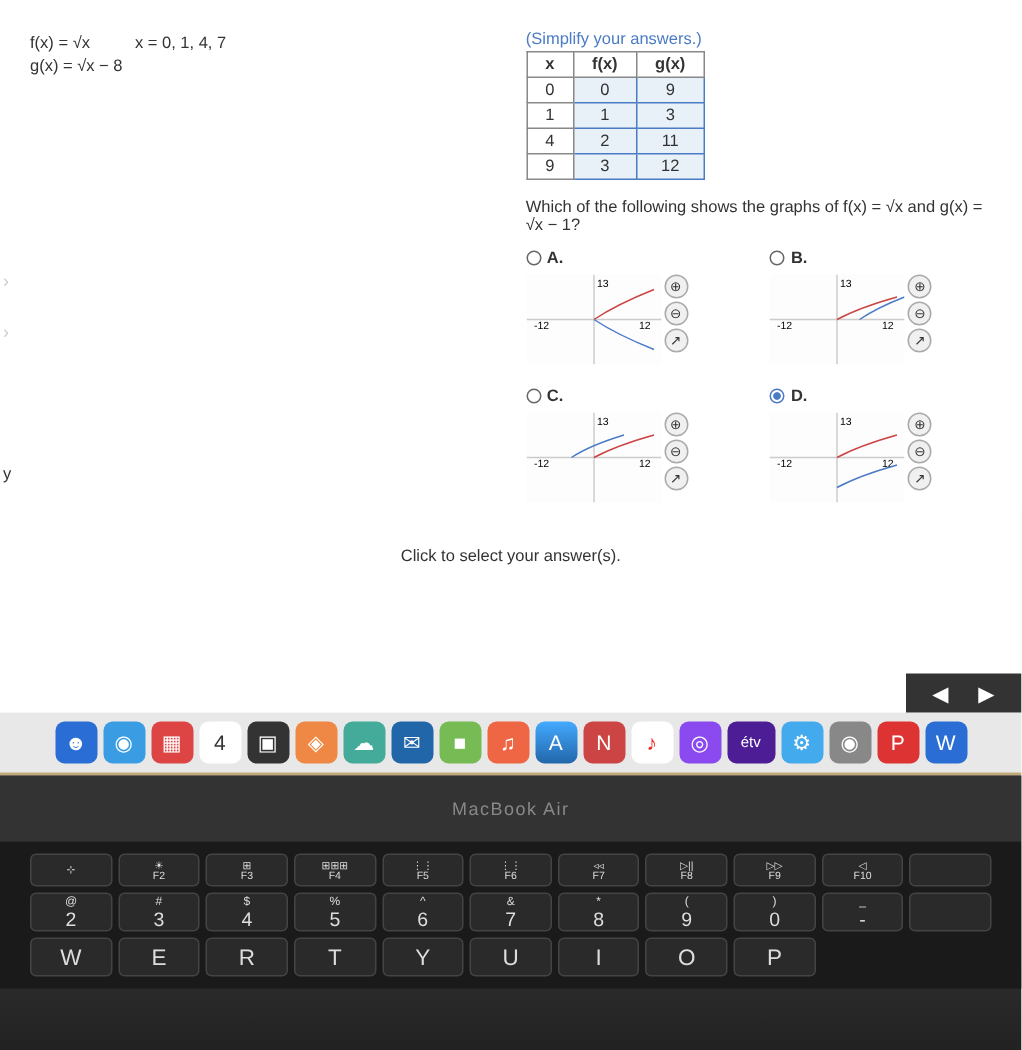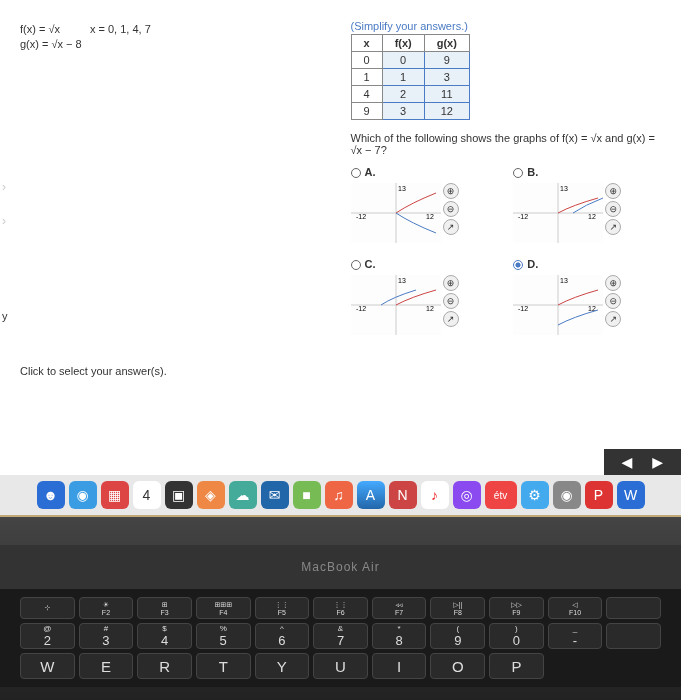--- a/index.html
+++ b/index.html
@@ -28,32 +28,32 @@
     .opt-label { font-size: 11px; font-weight: bold; margin-bottom: 5px; }
     .radio-ind { display: inline-block; width: 10px; height: 10px; border: 1px solid #666; border-radius: 50%; margin-right: 4px; vertical-align: middle; }
     .radio-ind.selected { background: radial-gradient(circle, #4a7bc4 40%, #fff 50%); border-color: #4a7bc4; }
     
     .mini-graph { display: inline-block; width: 90px; height: 60px; position: relative; background: #fdfdfd; border: none; }
     .mini-graph svg { width: 100%; height: 100%; }
     
     .graph-tools { display: inline-flex; flex-direction: column; gap: 2px; vertical-align: top; margin-left: 2px; }
     .tool-btn { width: 16px; height: 16px; border: 1px solid #aaa; border-radius: 50%; background: #f0f0f0; font-size: 9px; display: flex; align-items: center; justify-content: center; cursor: pointer; }
     
-    .click-select { margin-top: 30px; font-size: 11px; color: #333; }
+    .click-select { margin-top: 30px; font-size: 11px; color: #333; text-align: center; }
     
     .nav-arrows { position: absolute; bottom: 0; right: 0; background: #333; padding: 5px 10px; color: #fff; font-size: 14px; }
     .nav-arrow { display: inline-block; margin: 0 8px; cursor: pointer; }
     
     
     .dock-area { background: #e8e8e8; height: 40px; display: flex; align-items: center; justify-content: center; gap: 4px; padding: 0 20px; }
     .dock-icon { width: 28px; height: 28px; border-radius: 6px; background: #999; display: flex; align-items: center; justify-content: center; font-size: 14px; color: #fff; }
     
     
     .laptop-body { background: linear-gradient(#444, #222); height: 185px; position: relative; border-top: 2px solid #c0a878; }
-    .laptop-label { text-align: center; color: #888; font-size: 12px; padding: 15px 14px; background: #333; letter-spacing: 1px; margin-top: 28px; }
+    .laptop-label { text-align: center; color: #888; font-size: 12px; padding: 15px 14px; background: #333; letter-spacing: 1px; }
     .keyboard { display: grid; grid-template-columns: repeat(11, 1fr); gap: 4px; padding: 8px 20px; background: #1a1a1a; }
     .key { background: #2a2a2a; border: 1px solid #444; border-radius: 4px; color: #ddd; height: 26px; display: flex; flex-direction: column; align-items: center; justify-content: center; font-size: 9px; }
     .key.fn { height: 22px; font-size: 7px; }
     .key .top-sym { font-size: 8px; }
     .key .main-char { font-size: 13px; }
     .key.letter { font-size: 15px; }
     
     .side-arrows { position: absolute; left: 2px; top: 180px; display: flex; flex-direction: column; gap: 20px; }
     .side-arrow { font-size: 12px; color: #ccc; }
     .y-label { position: absolute; left: 2px; top: 310px; font-size: 11px; color: #333; }
@@ -108,21 +108,21 @@
           </tr>
           <tr>
             <td>9</td>
             <td class="ans-cell">3</td>
             <td class="ans-cell">12</td>
           </tr>
         </tbody>
           </table>
       </div>
 
-      <div class="graph-question">Which of the following shows the graphs of f(x) = √x and g(x) = √x − 7?</div>
+      <div class="graph-question">Which of the following shows the graphs of f(x) = √x and g(x) = √x − 1?</div>
 
       <div class="options">
         <div class="option">
           <div class="opt-label"><span class="radio-ind"></span><span>A.</span></div>
           <div style="display:flex;">
             <div class="mini-graph">
               <svg viewBox="0 0 90 60">
                   <line x1="45" y1="0" x2="45" y2="60" stroke="#ccc"></line>
                   <line x1="0" y1="30" x2="90" y2="30" stroke="#ccc"></line>
                   <text x="47" y="8" font-size="7">13</text>
@@ -225,21 +225,21 @@
   <div class="dock-icon" style="background:#333">▣</div>
   <div class="dock-icon" style="background:#e84">◈</div>
   <div class="dock-icon" style="background:#4a9">☁</div>
   <div class="dock-icon" style="background:#26a">✉</div>
   <div class="dock-icon" style="background:#7b5">■</div>
   <div class="dock-icon" style="background:#e64">♫</div>
   <div class="dock-icon" style="background:linear-gradient(#4af,#26a)">A</div>
   <div class="dock-icon" style="background:#c44">N</div>
   <div class="dock-icon" style="background:#fff;color:#e22">♪</div>
   <div class="dock-icon" style="background:#8a4af0">◎</div>
-  <div class="dock-icon" style="background:#ef4444;color:#fff;width:32px;font-size:10px">étv</div>
+  <div class="dock-icon" style="background:#4c1d95;color:#fff;width:32px;font-size:10px">étv</div>
   <div class="dock-icon" style="background:#4ae">⚙</div>
   <div class="dock-icon" style="background:#888">◉</div>
   <div class="dock-icon" style="background:#d33">P</div>
   <div class="dock-icon" style="background:#2a6dd4">W</div>
 </div>
 
 <div class="laptop-body">
   <div class="laptop-label">MacBook Air</div>
   <div class="keyboard">
     <div class="key fn">

